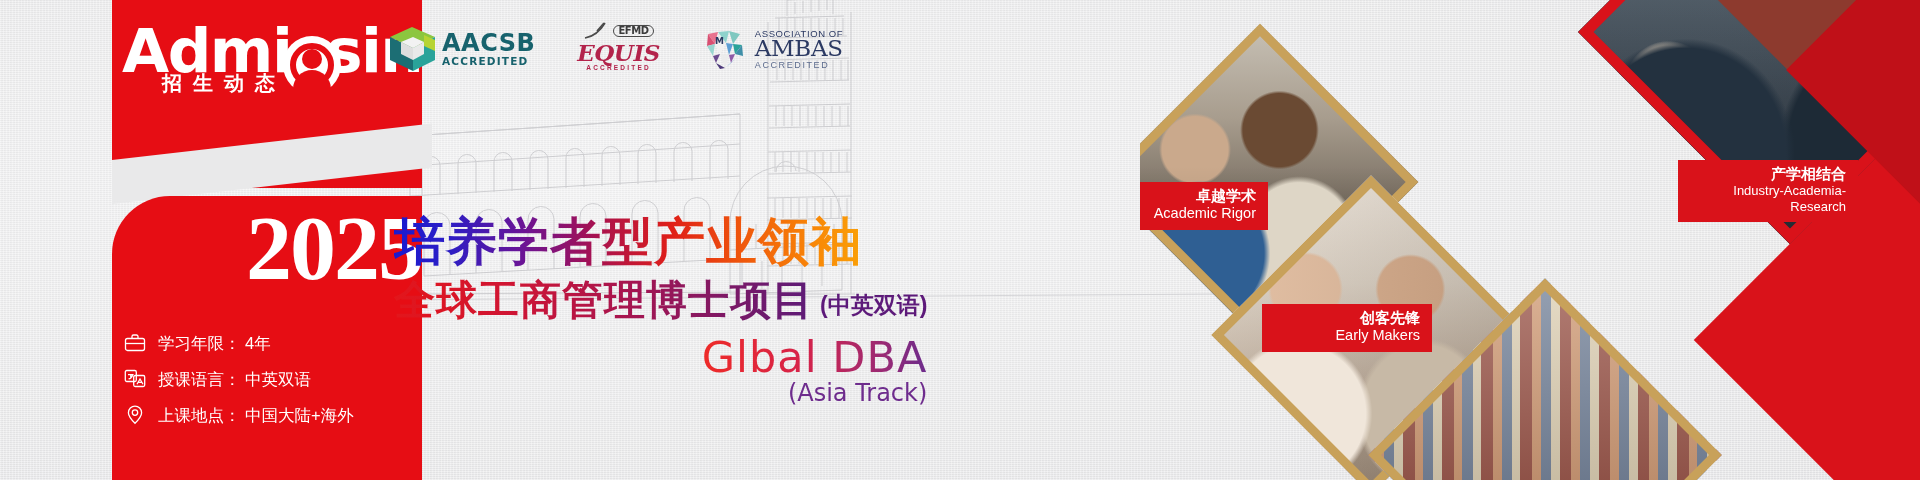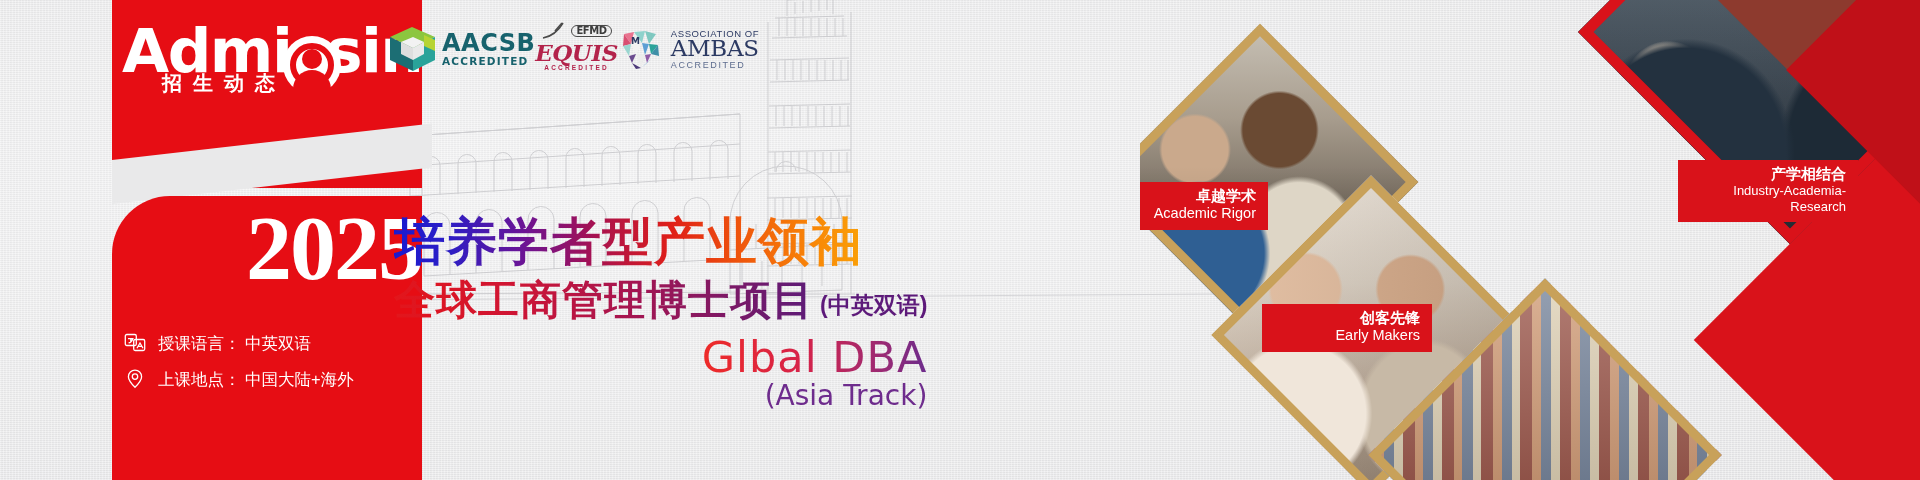--- a/index.html
+++ b/index.html
@@ -134,21 +134,21 @@
 
   
   #center { position: absolute; left: 360px; top: 0; width: 860px; height: 480px; }
 
   
   #pisa { position: absolute; left: 0; top: -6px; width: 860px; height: 330px; opacity: .62; }
 
   
   #accred {
     position: absolute; left: 30px; top: 22px;
-    display: flex; align-items: flex-end; 
+    display: flex; align-items: flex-end; gap: 42px;
     z-index: 5;
   }
   .acc { display: flex; align-items: center; gap: 7px; }
 
   .aacsb-mark { width: 45px; height: 45px; position: relative; }
   .aacsb-txt { line-height: 1; }
   .aacsb-txt .t1 {
     font-family: "DejaVu Sans", sans-serif; font-weight: bold;
     font-size: 24px; color: #17626d; letter-spacing: .5px;
   }
@@ -213,21 +213,21 @@
   #t-en {
     font-family: "DejaVu Sans", sans-serif;
     font-size: 43px; letter-spacing: 1px; line-height: 1;
     background: linear-gradient(90deg, #ee2b28 0%, #d6234a 45%, #9b2a74 80%, #6c2b8c 100%);
     -webkit-background-clip: text; background-clip: text;
     -webkit-text-fill-color: transparent; color: transparent;
     white-space: nowrap;
   }
   #t-en-paren {
     font-family: "DejaVu Sans", sans-serif;
-    font-size: 28px; color: #6e2c8d; margin-left: 9px; padding-bottom: 4px;
+    font-size: 24px; color: #6e2c8d; margin-left: 9px; padding-bottom: 4px;
     white-space: nowrap;
   }
 
   
   #right { position: absolute; left: 1140px; top: 0; width: 780px; height: 480px; overflow: hidden; }
 
   
   .band {
     position: absolute;
     background: #d9121a;
@@ -411,20 +411,30 @@
       </div>
       <div id="logo-cn">招生动态</div>
     </div>
 
     <div id="year">2025</div>
 
     <div id="info-list">
       <div class="info-row">
         <span class="ico">
           <svg width="22" height="19" viewBox="0 0 22 19" fill="none" stroke="#ffffff" stroke-width="1.3">
+            <rect x="1.5" y="5.5" width="19" height="12" rx="2"></rect>
+            <path d="M8 5.5 V3.5 a1.5 1.5 0 0 1 1.5-1.5 h3 A1.5 1.5 0 0 1 14 3.5 V5.5"></path>
+            <path d="M1.5 10.5 H20.5"></path>
+          </svg>
+        </span>
+        <span>学习年限： 4年</span>
+      </div>
+      <div class="info-row">
+        <span class="ico">
+          <svg width="22" height="19" viewBox="0 0 22 19" fill="none" stroke="#ffffff" stroke-width="1.3">
             <rect x="1.3" y="1.5" width="11" height="11" rx="1.5"></rect>
             <rect x="9.7" y="6.5" width="11" height="11" rx="1.5"></rect>
             <path d="M4 5.6 H9.6 M6.8 5.6 V9.8 M4.6 9.9 C6.4 9.6 8 8 8.6 6.2"></path>
             <path d="M13 15.2 L16 10 L19 15.2 M14.2 13.4 H17.8"></path>
           </svg>
         </span>
         <span>授课语言： 中英双语</span>
       </div>
       <div class="info-row">
         <span class="ico">

